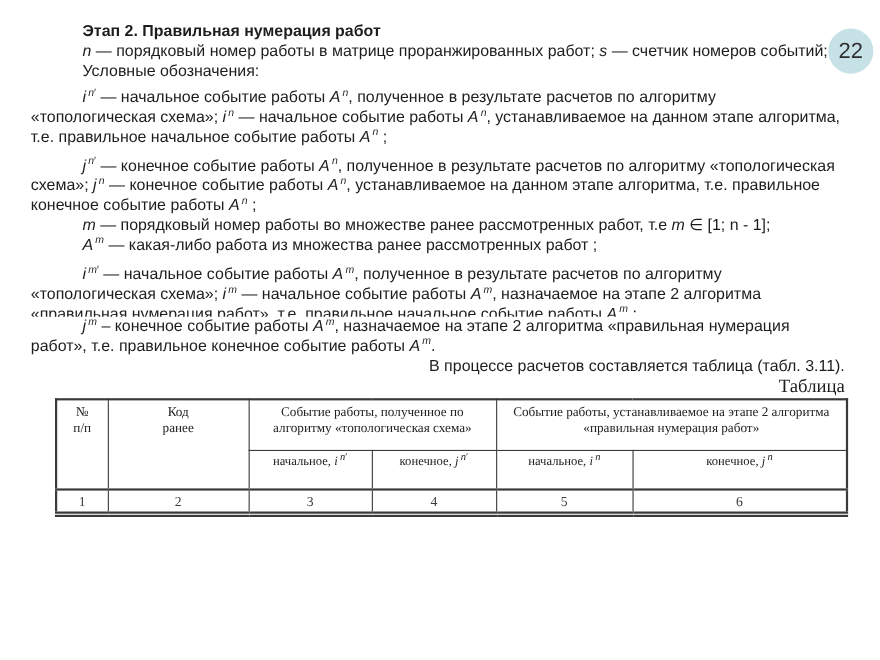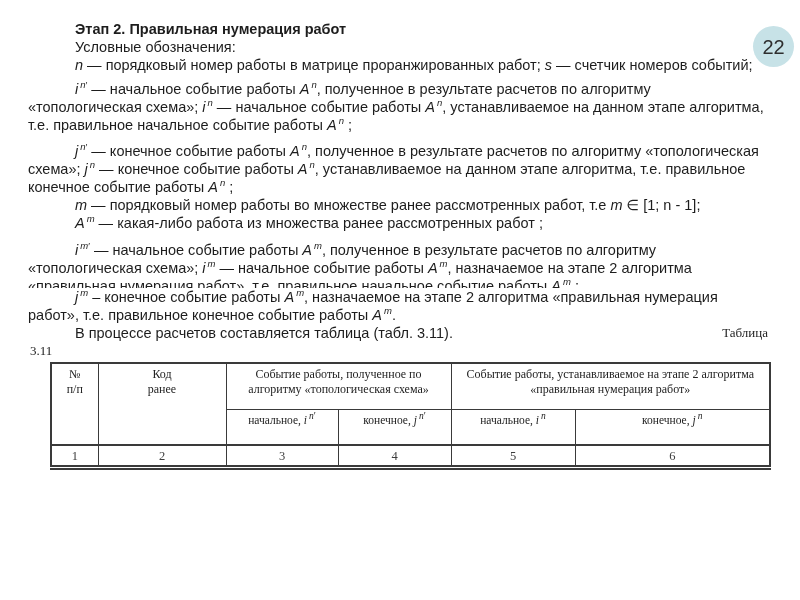--- a/index.html
+++ b/index.html
@@ -17,23 +17,23 @@
   .clip-one  { height:13px; overflow:hidden; margin-top:2px; }
   .clip-last { height:47px; overflow:hidden; margin-top:9px; }
   .gap-sm { margin-top:6px; }
   .gap-md { margin-top:8px; }
   .gap-lg { margin-top:9px; }
   .page-badge {
     position:absolute; left:753px; top:26px; width:41px; height:41px;
     border-radius:50%; display:flex; align-items:center; justify-content:center;
     font-size:20px; color:#2e2e2e;
   }
-  .caption-line { display:flex; justify-content:space-between; align-items:flex-end; }
+  .caption-line { display:flex; justify-content:space-between; align-items:flex-end;flex-direction:column; }
   .caption-left { text-indent:47px; }
-  .serif { font-family:"Liberation Serif","DejaVu Serif",serif; font-size:13px; }
+  .serif { font-family:"Liberation Serif","DejaVu Serif",serif; font-size:17px; }
   .caption-number { line-height:18px; text-indent:2px; }
   .tablewrap { margin:2px 0 0 22px; }
   table {
     border-collapse:collapse; table-layout:fixed; width:719px;
     font-family:"Liberation Serif","DejaVu Serif",serif; font-size:12px; color:#222222;
   }
   th, td { border:1px solid #3a3a3a; }
   table { border:2px solid #3a3a3a; }
   th {
     font-weight:normal; vertical-align:top; text-align:center;
@@ -51,40 +51,39 @@
 <body>
 
 <div class="stage">
 
   <div class="page-badge" style="background: rgb(199, 226, 231);">
     <span>22</span>
   </div>
 
   <div class="content">
     <p class="title">Этап 2. Правильная нумерация работ</p>
+    <p><i>n</i> — порядковый номер работы в матрице проранжированных работ; <i>s</i> — счетчик номеров событий;</p>
     <p>Условные обозначения:</p>
-    <p><i>n</i> — порядковый номер работы в матрице проранжированных работ; <i>s</i> — счетчик номеров событий;</p>
 
 
     <p class="gap-sm"><i>i</i><sup><i>n</i>′</sup> — начальное событие работы <i>A</i><sup><i>n</i></sup>, полученное в результате расчетов по алгоритму «топологическая схема»; <i>i</i><sup><i>n</i></sup> — начальное событие работы <i>A</i><sup><i>n</i></sup>, устанавливаемое на данном этапе алгоритма, т.е. правильное начальное событие работы <i>A</i><sup><i>n</i></sup> ;</p>
     <p class="gap-md"><i>j</i><sup><i>n</i>′</sup> — конечное событие работы <i>A</i><sup><i>n</i></sup>, полученное в результате расчетов по алгоритму «топологическая схема»; <i>j</i><sup><i>n</i></sup> — конечное событие работы <i>A</i><sup><i>n</i></sup>, устанавливаемое на данном этапе алгоритма, т.е. правильное конечное событие работы <i>A</i><sup><i>n</i></sup> ;</p>
     <p><i>m</i> — порядковый номер работы во множестве ранее рассмотренных работ, т.е <i>m</i> ∈ [1; n - 1];</p>
     <p><i>A</i><sup><i>m</i></sup> — какая-либо работа из множества ранее рассмотренных работ ;</p>
 
     <div class="clip-last">
       <p><i>i</i><sup><i>m</i>′</sup> — начальное событие работы <i>A</i><sup><i>m</i></sup>, полученное в результате расчетов по алгоритму «топологическая схема»; <i>i</i><sup><i>m</i></sup> — начальное событие работы <i>A</i><sup><i>m</i></sup>, назначаемое на этапе 2 алгоритма «правильная нумерация работ», т.е. правильное начальное событие работы <i>A</i><sup><i>m</i></sup> ;</p>
     </div>
 
     <p><i>j</i><sup><i>m</i></sup> – конечное событие работы <i>A</i><sup><i>m</i></sup>, назначаемое на этапе 2 алгоритма «правильная нумерация работ», т.е. правильное конечное событие работы <i>A</i><sup><i>m</i></sup>.</p>
 
     <div class="caption-line">
       <span class="caption-left">В процессе расчетов составляется таблица (табл. 3.11).</span>
       <span class="serif">Таблица</span>
     </div>
-    <div class="serif caption-number">3.11</div>
 
     <div class="tablewrap">
       <table>
         <colgroup>
           <col style="width:47px">
             <col style="width:128px">
             <col style="width:112px">
           <col style="width:113px">
             <col style="width:124px">
             <col style="width:195px">

